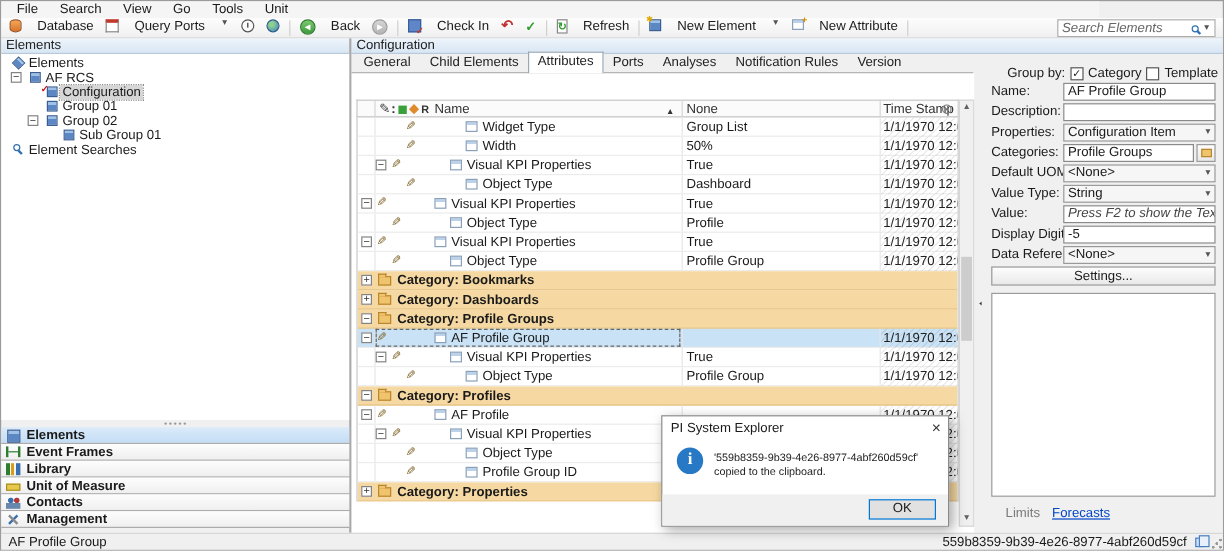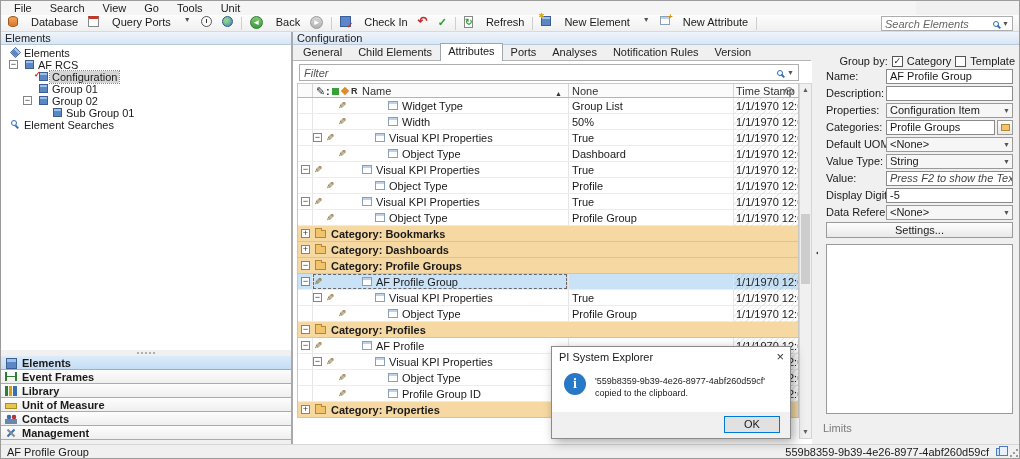--- a/index.html
+++ b/index.html
@@ -145,21 +145,21 @@
   .frow .lbl { position:absolute; left:8px; line-height:15px; }
   .ctl { position:absolute; left:68px; right:8px; height:15px; background:#fff; border:1px solid #8a8a8a; line-height:13px; padding:0 3px; white-space:nowrap; overflow:hidden; }
   .ctl.select { background:#f6f6f6; border-color:#9a9a9a; }
   .ctl.select .dd { position:absolute; right:2px; top:0; font-size:7px; color:#555; }
   .ctl.italic { font-style:italic; color:#444; }
   .ctl.with-btn { right:26px; }
   .browse-btn { position:absolute; right:8px; width:16px; height:15px; background:linear-gradient(#fdfdfd,#e8e8e8); border:1px solid #9a9a9a; display:flex; align-items:center; justify-content:center; }
   .browse-btn i { width:9px; height:7px; background:#f0c36d; border:1px solid #b8862d; }
   .settings-btn { position:absolute; left:8px; right:8px; top:177px; height:16px; background:linear-gradient(#fdfdfd,#e9e9e9); border:1px solid #9a9a9a; text-align:center; line-height:14px; }
   .bigbox { position:absolute; left:8px; right:8px; top:199px; height:170px; background:#fff; border:1px solid #9a9a9a; }
-  .rlinks { position:absolute; left:5px; top:377px; display:flex; gap:10px;flex-direction:column; }
+  .rlinks { position:absolute; left:20px; top:377px; display:flex; gap:10px; }
   .limits { color:#7a7a7a; }
   .forecasts { color:#0046c8; text-decoration:underline; }
 
   
   .statusbar { left:0; top:443px; width:1020px; height:16px; background:#f0f0f0; border-top:1px solid #d7d7d7; }
   .sb-left { position:absolute; left:6px; line-height:15px; }
   .sb-right { position:absolute; right:32px; line-height:15px; }
   .sb-copy { position:absolute; right:18px; top:3px; width:7px; height:8px; background:#cfe3f8; border:1px solid #4a7dc0; }
   .sb-copy::after { content:""; position:absolute; left:2px; top:-3px; width:7px; height:8px; background:#e8f1fb; border:1px solid #4a7dc0; }
   .sb-grip { position:absolute; right:2px; bottom:2px; width:9px; height:9px; background:radial-gradient(circle at 7px 1px,#9a9a9a 1px,transparent 1.4px),radial-gradient(circle at 7px 7px,#9a9a9a 1px,transparent 1.4px),radial-gradient(circle at 1px 7px,#9a9a9a 1px,transparent 1.4px),radial-gradient(circle at 4px 4px,#9a9a9a 1px,transparent 1.4px); }
@@ -318,25 +318,20 @@
   <div class="abs main-bg"></div>
   <div class="abs tabs">
       <span class="tab">General</span>
       <span class="tab">Child Elements</span>
       <span class="tab active">Attributes</span>
       <span class="tab">Ports</span>
       <span class="tab">Analyses</span>
       <span class="tab">Notification Rules</span>
       <span class="tab">Version</span>
     </div>
-  <div class="abs filter">
-    <span class="ph">Filter</span>
-    <span class="mag"></span>
-    <span class="caret">▼</span>
-  </div>
 
   <div class="abs grid-header">
     <span class="gh-sep1"></span>
     <span class="gh-pencil">✎</span>
     <span class="gh-dots">:</span>
     <span class="gh-green"></span>
     <span class="gh-diamond"></span>
     <span class="gh-r">R</span>
     <span class="gh-name">Name</span>
     <span class="gh-sort">▲</span>

